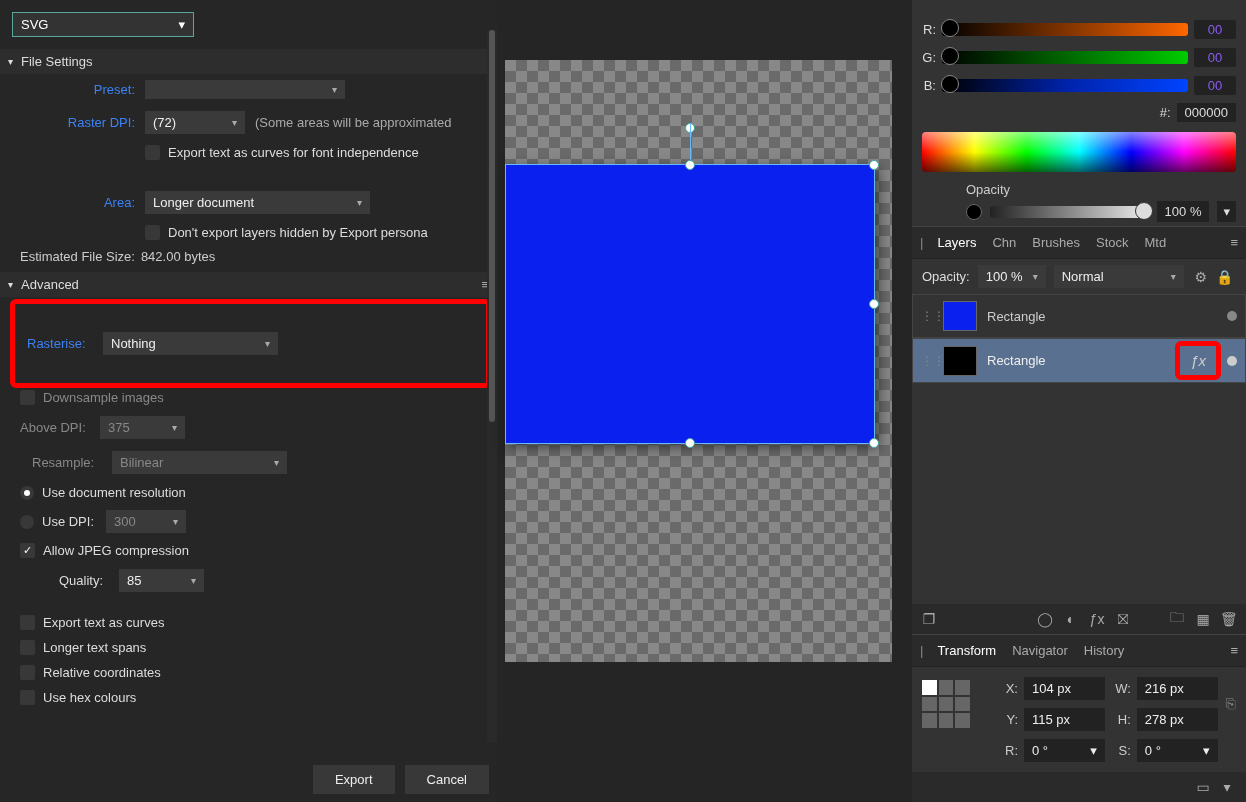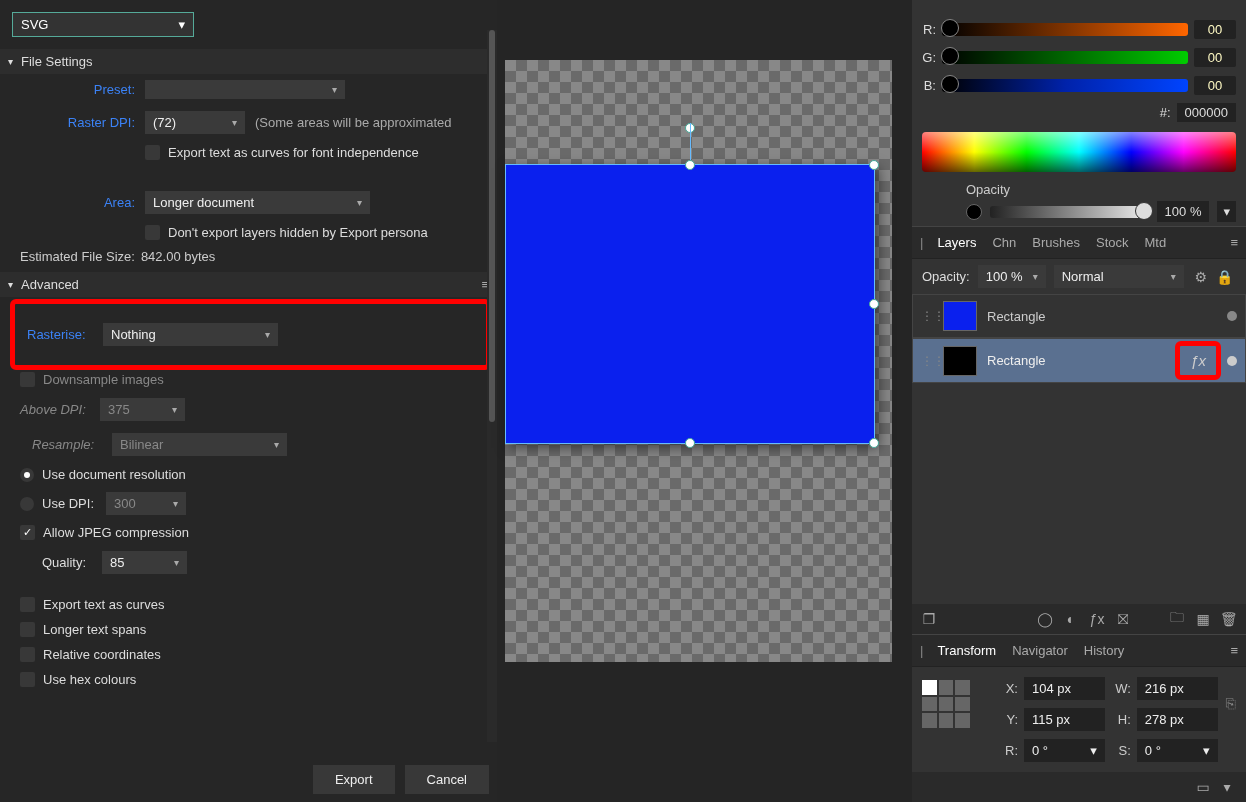--- a/index.html
+++ b/index.html
@@ -8,50 +8,50 @@
 .mid { flex: 1; background: #252525; position: relative; }
 .right { width: 334px; background: #333; display: flex; flex-direction: column; }
 
 
 .format-select { width: 182px; height: 25px; background: #333; border: 1px solid #5a9; color: #fff; padding: 2px 8px; margin: 12px; display: flex; justify-content: space-between; align-items: center; }
 .section-head { background: #2d2d2d; padding: 5px 8px; display: flex; align-items: center; gap: 8px; font-size: 13px; }
 .section-head .chev { font-size: 10px; }
 .section-head.adv { justify-content: space-between; }
 .form-row { display: flex; align-items: center; padding: 6px 10px; gap: 10px; }
 .form-label { width: 125px; text-align: right; color: #3b82f6; }
-.form-label.dim { color: #888; font-style: italic; }
+.form-label.dim { color: #888; }
 .dropdown { background: #3a3a3a; border: none; color: #eee; padding: 4px 8px; display: flex; justify-content: space-between; align-items: center; }
 .dropdown .chev { font-size: 10px; color: #aaa; }
 .dropdown.dim { color: #888; }
 .checkbox-row { display: flex; align-items: center; padding: 5px 10px 5px 145px; gap: 8px; }
 .checkbox-row.l { padding-left: 20px; }
 .cb { width: 15px; height: 15px; background: #383838; border: none; border-radius: 2px; display: flex; align-items: center; justify-content: center; font-size: 11px; color: #fff; }
 .cb.checked::before { content: "✓"; }
 .radio { width: 14px; height: 14px; border-radius: 50%; background: #383838; display: flex; align-items: center; justify-content: center; }
 .radio.checked::before { content: ""; width: 6px; height: 6px; border-radius: 50%; background: #fff; }
 .note { color: #aaa; font-size: 13px; }
 .est-row { padding: 4px 10px 8px 20px; color: #ccc; display: flex; gap: 6px; }
-.redbox { border: 5px solid #f00; border-radius: 6px; padding: 19px 8px; margin: 2px 6px -8px 10px; display: flex; align-items: center; gap: 10px; }
+.redbox { border: 5px solid #f00; border-radius: 6px; padding: 28px 8px; margin: 2px 6px -8px 10px; display: flex; align-items: center; gap: 10px; }
 .btn-row { position: absolute; bottom: 0; left: 0; right: 0; padding: 8px; display: flex; justify-content: flex-end; gap: 10px; background: #262626; }
 .btn { background: #383838; color: #eee; padding: 7px 22px; border: none; font-size: 13px; }
 
 
 .canvas-bg { position: absolute; inset: 60px 20px 140px 8px; background-image:
   linear-gradient(45deg, #6a6a6a 25%, transparent 25%), linear-gradient(-45deg, #6a6a6a 25%, transparent 25%),
   linear-gradient(45deg, transparent 75%, #6a6a6a 75%), linear-gradient(-45deg, transparent 75%, #6a6a6a 75%);
   background-size: 22px 22px; background-position: 0 0, 0 11px, 11px -11px, -11px 0px; background-color: #888; }
 .blue-rect { position: absolute; left: 0px; top: 104px; width: 370px; height: 280px; background: #0a20ee; border: 1px solid #6bf; box-shadow: 4px 4px 12px rgba(0,0,0,0.5); }
 .handle { position: absolute; width: 10px; height: 10px; background: #fff; border: 1px solid #4a9; border-radius: 50%; }
 
 
 .color-row { display: flex; align-items: center; padding: 2px 10px; gap: 6px; height: 28px; }
 .clabel { width: 14px; text-align: right; }
 .slider-track { flex: 1; height: 13px; border-radius: 3px; position: relative; }
 .slider-thumb { position: absolute; left: -1px; top: -4px; width: 18px; height: 18px; border-radius: 50%; background: #000; border: 1px solid #888; }
-.hexval { background: #222; color: #fef9c3; width: 42px; text-align: center; padding: 2px 0; border-radius: 2px; }
+.hexval { background: #222; color: #8b5cf6; width: 42px; text-align: center; padding: 2px 0; border-radius: 2px; }
 .hex-label { text-align: right; padding: 4px 10px; display: flex; justify-content: flex-end; align-items: center; gap: 6px; }
 .spectrum { margin: 6px 10px; height: 40px; border-radius: 4px; background: linear-gradient(to bottom, rgba(255,255,255,0.5), transparent 50%, rgba(0,0,0,0.6)), linear-gradient(to right, red, yellow, lime, cyan, blue, magenta, red); }
 .opacity-row { padding: 4px 10px; margin-left: 44px; }
 .opacity-label { color: #ccc; margin-bottom: 4px; display: block; }
 .opacity-ctrl { display: flex; align-items: center; gap: 8px; }
 .opacity-track { flex: 1; height: 12px; background: linear-gradient(to right, #222, #eee); border-radius: 3px; position: relative; }
 .opacity-thumb { position: absolute; right: -4px; top: -4px; width: 18px; height: 18px; border-radius: 50%; background: #ddd; border: 1px solid #333; }
 
 .tabs { display: flex; background: #2a2a2a; padding: 4px 8px; gap: 12px; border-top: 1px solid #444; border-bottom: 1px solid #222; align-items: center; }
 .tab { color: #aaa; padding: 4px 2px; font-size: 13px; }
@@ -189,21 +189,21 @@
       <span>300</span>
       <span class="chev">▾</span>
     </div>
   </div>
 
   <div class="checkbox-row l">
     <span class="cb checked"></span>
     <span>Allow JPEG compression</span>
   </div>
 
-  <div class="form-row" style="padding-left:42px">
+  <div class="form-row" style="padding-left:59px">
     <span style="width:50px">Quality:</span>
     <div class="dropdown" style="width:85px">
       <span>85</span>
       <span class="chev">▾</span>
     </div>
   </div>
 
   <div style="height:12px"></div>
   <div class="checkbox-row l">
       <span class="cb"></span>

